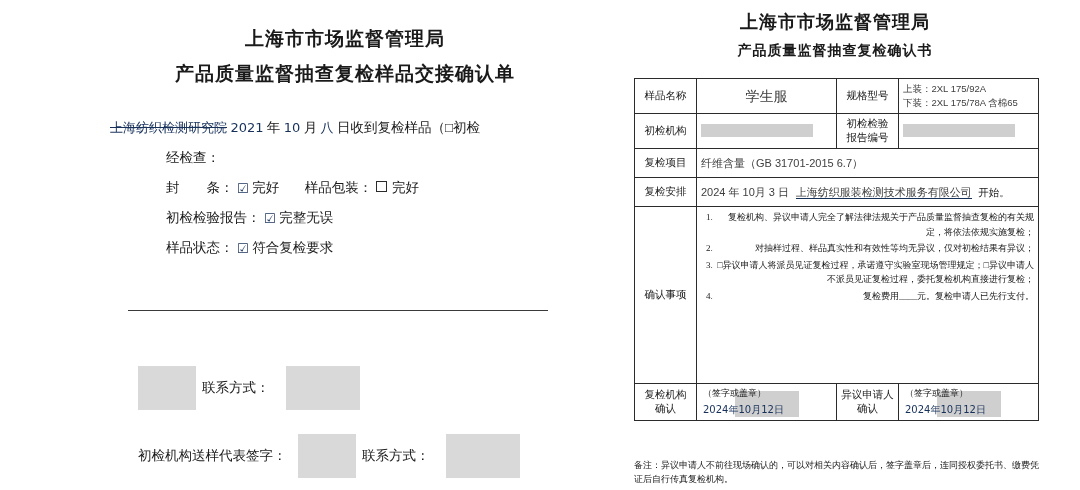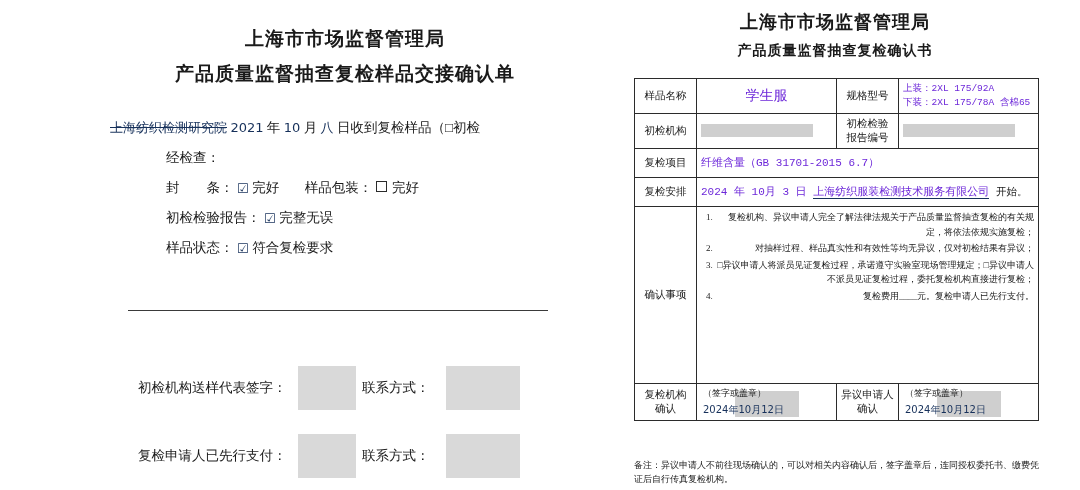--- a/index.html
+++ b/index.html
@@ -70,21 +70,21 @@
     position:absolute;left:34px;top:78px;width:404px;
     border-collapse:collapse;font-size:10.5px;
     table-layout:fixed;
   }
   table.rt td{
     border:1px solid #2b2b2b;padding:3px 4px;vertical-align:middle;
     height:22px;
   }
   .lbl{text-align:center;font-size:10.5px;line-height:14px;}
   .hw{
-    font-family:Liberation Mono, monospace;color:#6d28d9;font-size:11px;
+    font-family:Liberation Sans, sans-serif;color:#404040;font-size:11px;
     line-height:14px;
   }
   .redact{background:#cfcfcf;display:inline-block;height:13px;}
   .terms{font-size:9px;line-height:14.5px;padding:5px 6px 5px 8px;}
   .terms ol{margin:0;padding-left:14px;text-align:right;}
   .terms li{margin-bottom:2px;}
   .seal-cell{height:74px;vertical-align:top;position:relative;}
   .seal-note{font-size:9px;position:absolute;left:6px;bottom:20px;}
   .seal-date{font-size:10px;position:absolute;left:6px;bottom:3px;
     font-family:"DejaVu Sans", sans-serif;color:#16305a;}
@@ -141,27 +141,26 @@
         <span class="tick">☑</span>
         <span>符合复检要求</span>
       </div>
 
     </div>
 
     <div class="rule"></div>
 
     <div class="sig-block">
       <div class="sig-line">
-        <span class="sig-label">初检机构送样代表签字：</span>
         <span class="sig-redact"></span>
         <span class="sig-contact">联系方式：</span>
         <span class="sig-redact2"></span>
       </div>
       <div class="sig-line">
-        <span class="sig-label">复检申请人已先行支付：</span>
+        <span class="sig-label">初检机构送样代表签字：</span>
         <span class="sig-redact"></span>
         <span class="sig-contact">联系方式：</span>
         <span class="sig-redact2"></span>
       </div>
 
     </div>
   </div>
 
   <div class="right-doc">
 

